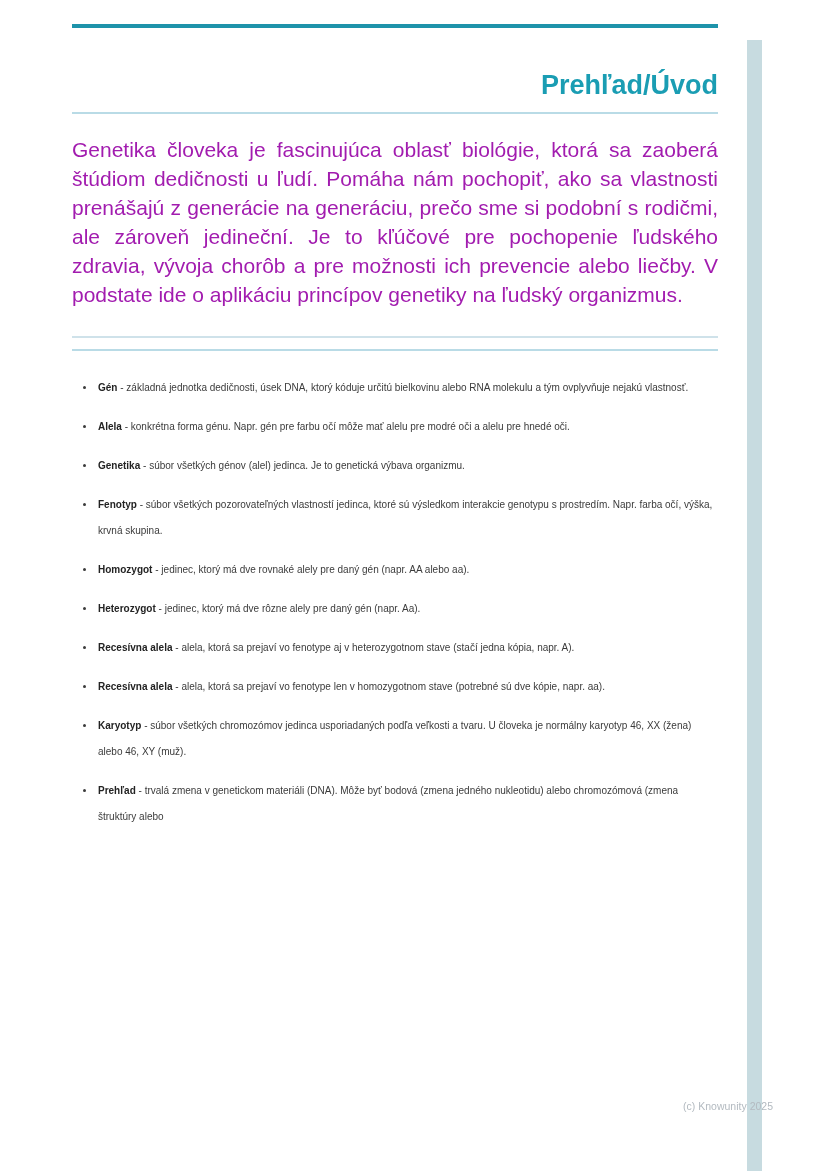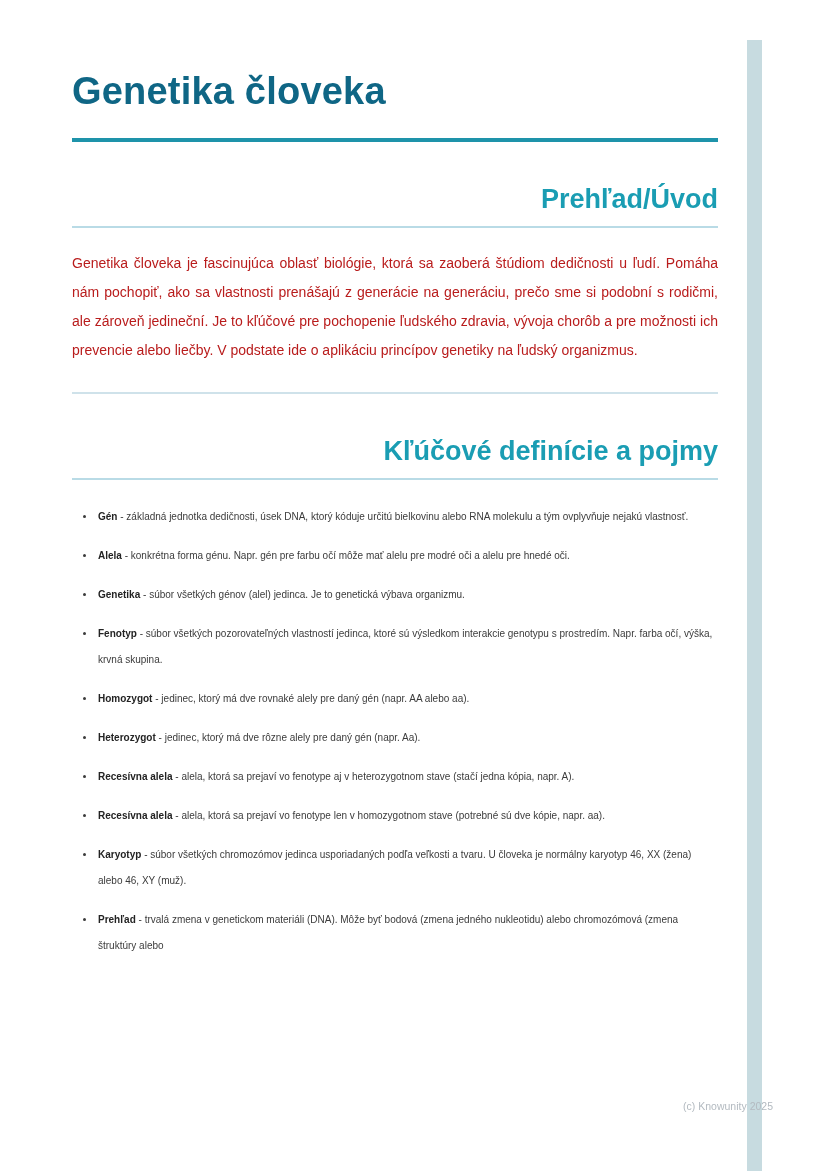--- a/index.html
+++ b/index.html
@@ -52,23 +52,23 @@
     color: #1a9db3;
     text-align: right;
   }
   .thin-rule {
     margin-top: 11px;
     height: 2px;
     background: #b9dbe6;
   }
   p.body-para {
     margin: 21px 0 0 0;
-    font-size: 14px;
+    font-size: 21px;
     line-height: 29px;
-    color: #b91c1c;
+    color: #a21caf;
     text-align: justify;
   }
   .mid-rule {
     margin-top: 27px;
     height: 2px;
     background: #cfe2ea;
   }
   ul.def-list {
     margin: 24px 0 0 0;
     padding-left: 24px;
@@ -97,31 +97,29 @@
 </style>
 </head>
 <body>
 
 <div class="page">
 
   <div class="side-stripe"></div>
 
   <div class="content">
 
-    <h1 class="doc-title">Genetika človeka</h1>
     <div class="title-rule"></div>
 
     <h2 class="section-heading">Prehľad/Úvod</h2>
     <div class="thin-rule"></div>
 
     <p class="body-para">Genetika človeka je fascinujúca oblasť biológie, ktorá sa zaoberá štúdiom dedičnosti u ľudí. Pomáha nám pochopiť, ako sa vlastnosti prenášajú z generácie na generáciu, prečo sme si podobní s rodičmi, ale zároveň jedineční. Je to kľúčové pre pochopenie ľudského zdravia, vývoja chorôb a pre možnosti ich prevencie alebo liečby. V podstate ide o aplikáciu princípov genetiky na ľudský organizmus.</p>
 
     <div class="mid-rule"></div>
 
-    <h2 class="section-heading">Kľúčové definície a pojmy</h2>
     <div class="thin-rule"></div>
 
     <ul class="def-list">
       <li>
         <strong>Gén</strong>
         <span>- základná jednotka dedičnosti, úsek DNA, ktorý kóduje určitú bielkovinu alebo RNA molekulu a tým ovplyvňuje nejakú vlastnosť.</span>
       </li>
       <li>
         <strong>Alela</strong>
         <span>- konkrétna forma génu. Napr. gén pre farbu očí môže mať alelu pre modré oči a alelu pre hnedé oči.</span>

